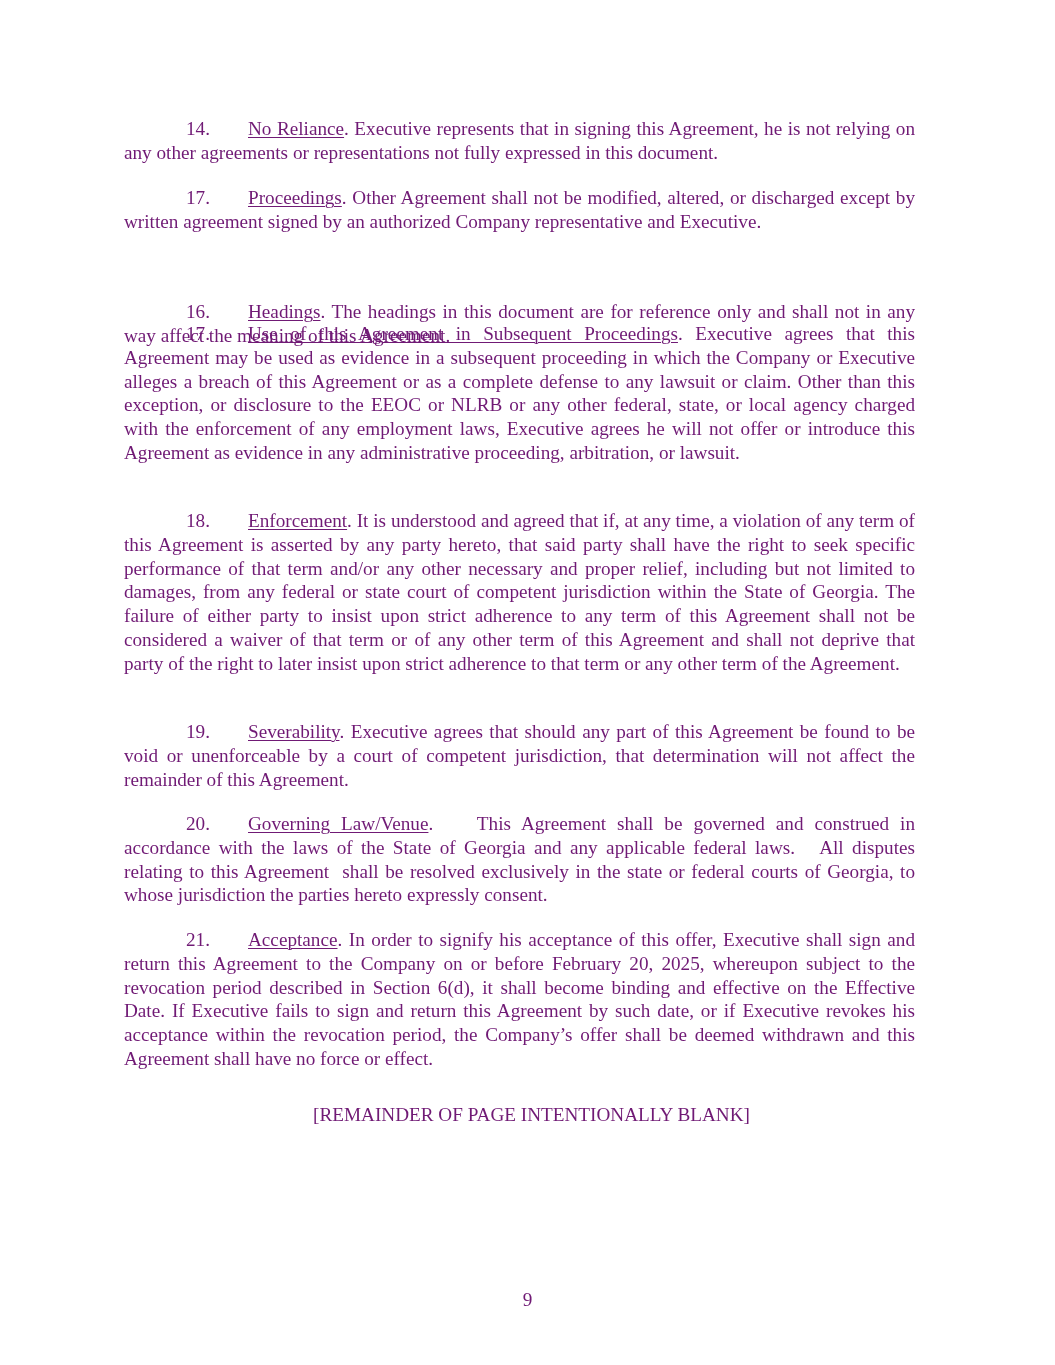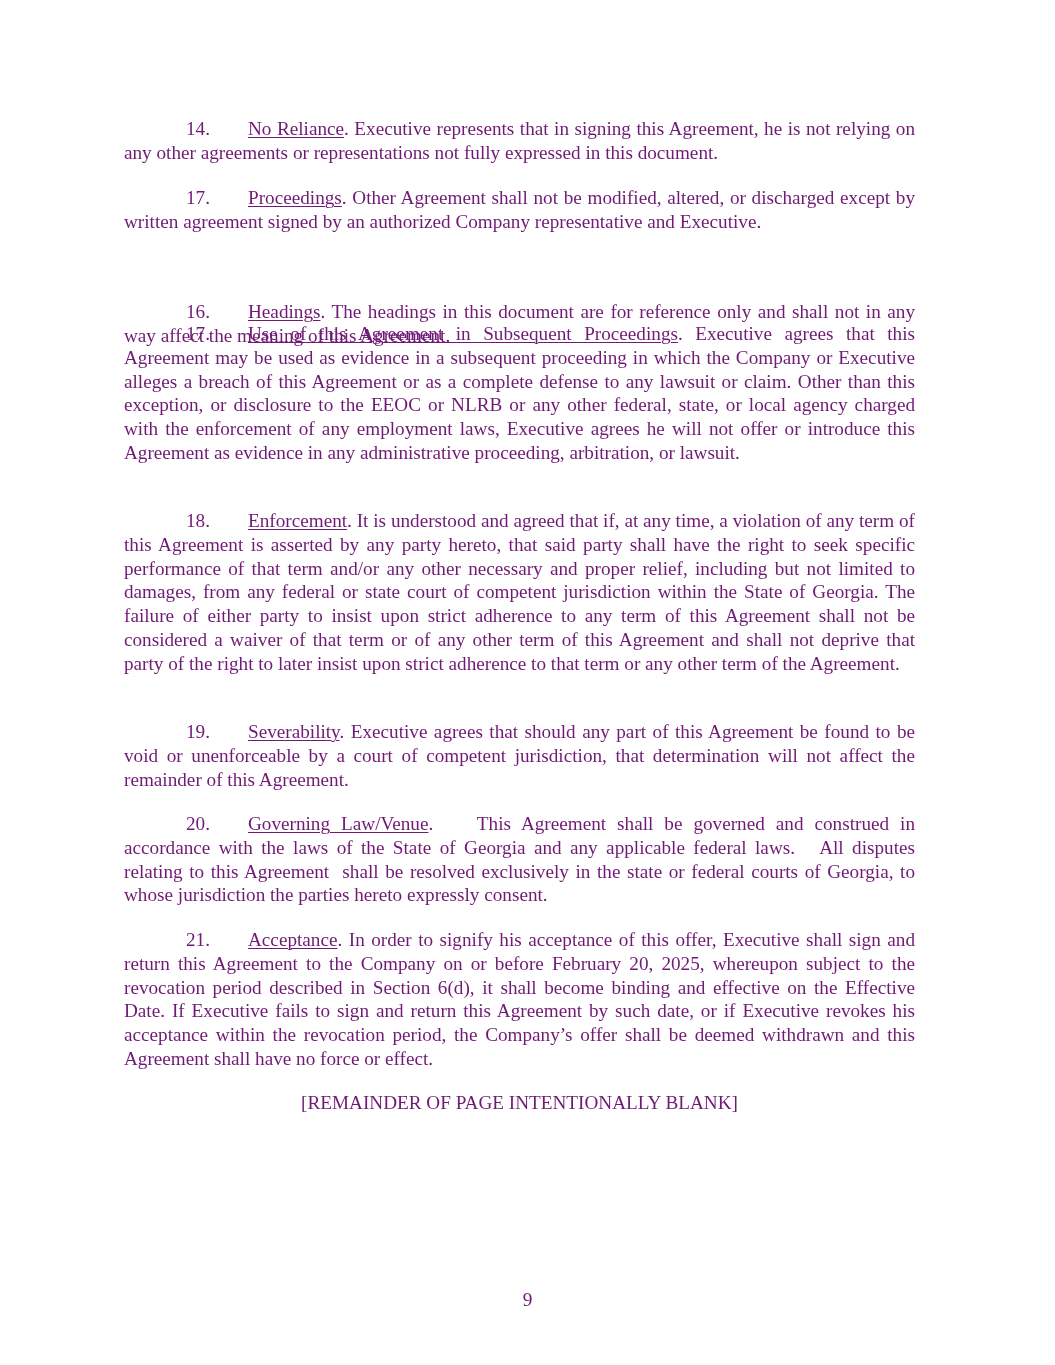--- a/index.html
+++ b/index.html
@@ -11,21 +11,21 @@
   }
   .para {
     position: absolute; left: 124px; width: 791px;
     text-align: justify; margin: 0;
     text-indent: 62px;
   }
   .num { display: inline-block; width: 62px; text-indent: 0; }
   .heading { text-decoration: underline; text-underline-offset: 2px; text-decoration-thickness: 1px; }
   .ul { text-underline-offset: 2px; text-decoration-thickness: 1px; }
   .center {
-    position: absolute; left: 124px; width: 791px; text-align: center; margin: 0;
+    position: absolute; left: 124px; width: 791px; text-align: center; margin: 12px;
   }
   .page-number {
     position: absolute; left: 0; width: 1055px; top: 1288px; text-align: center;
   }
 </style>
 </head>
 <body>
 
 <div class="page">
 

